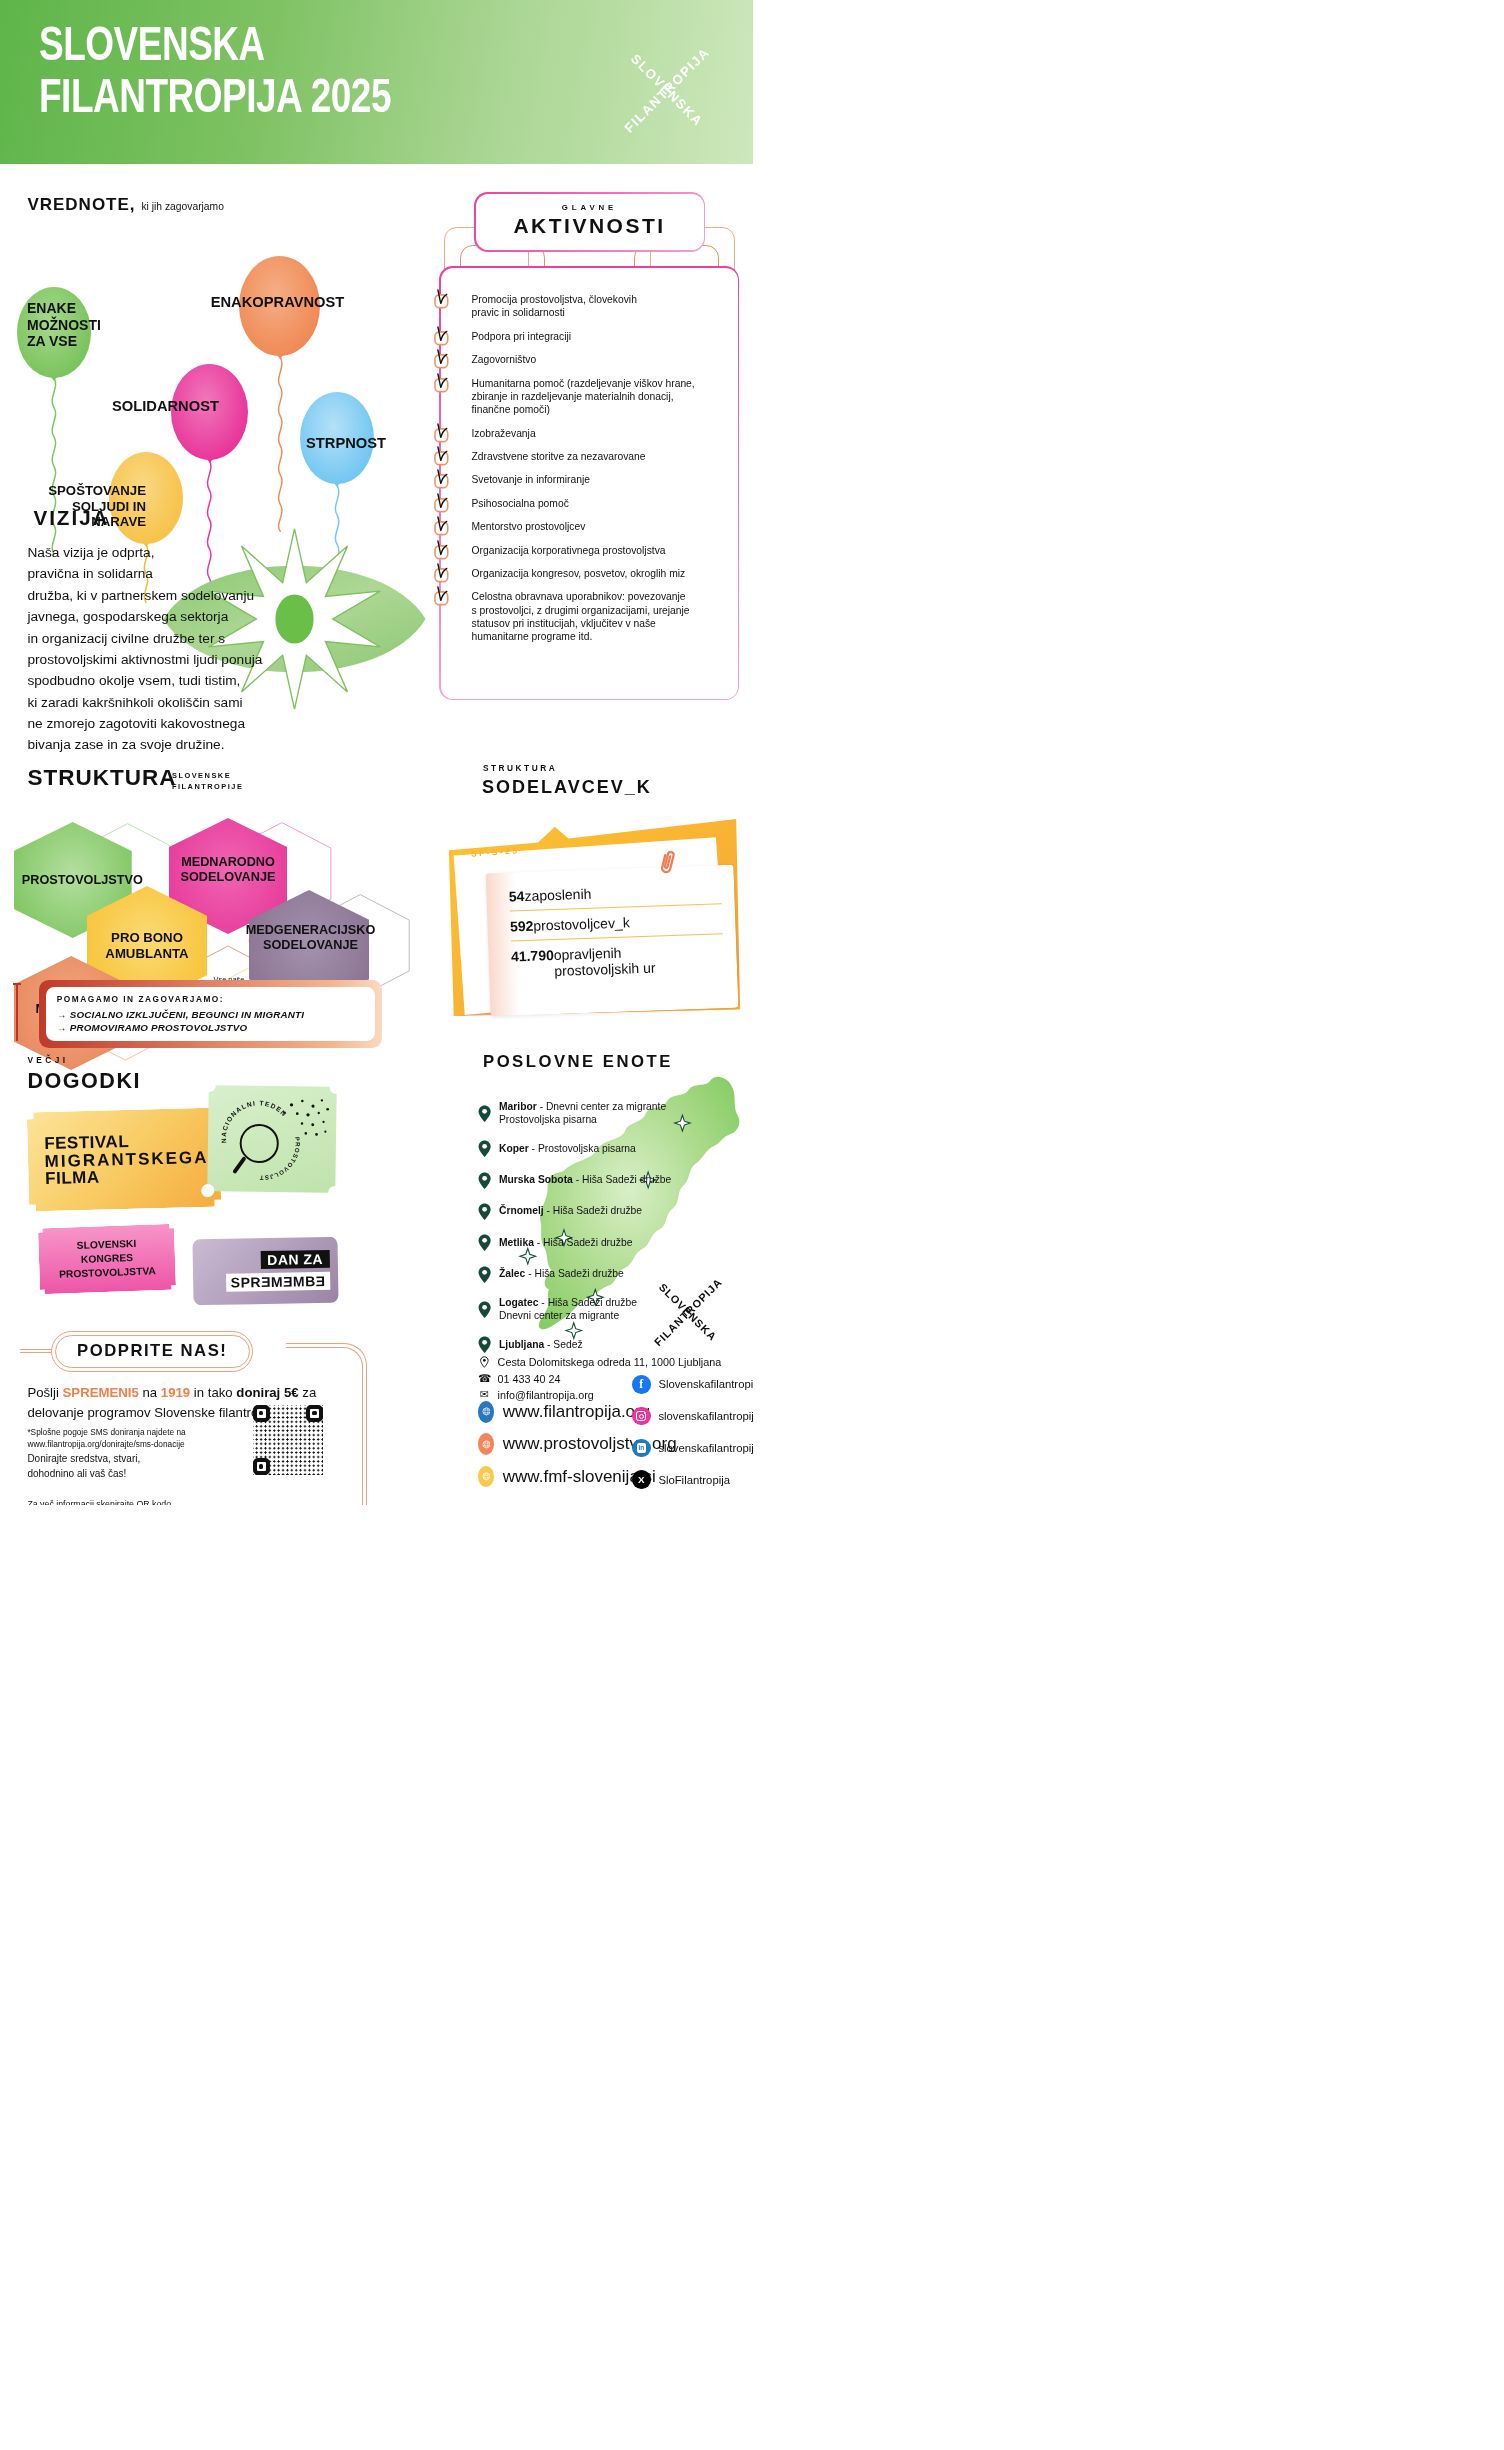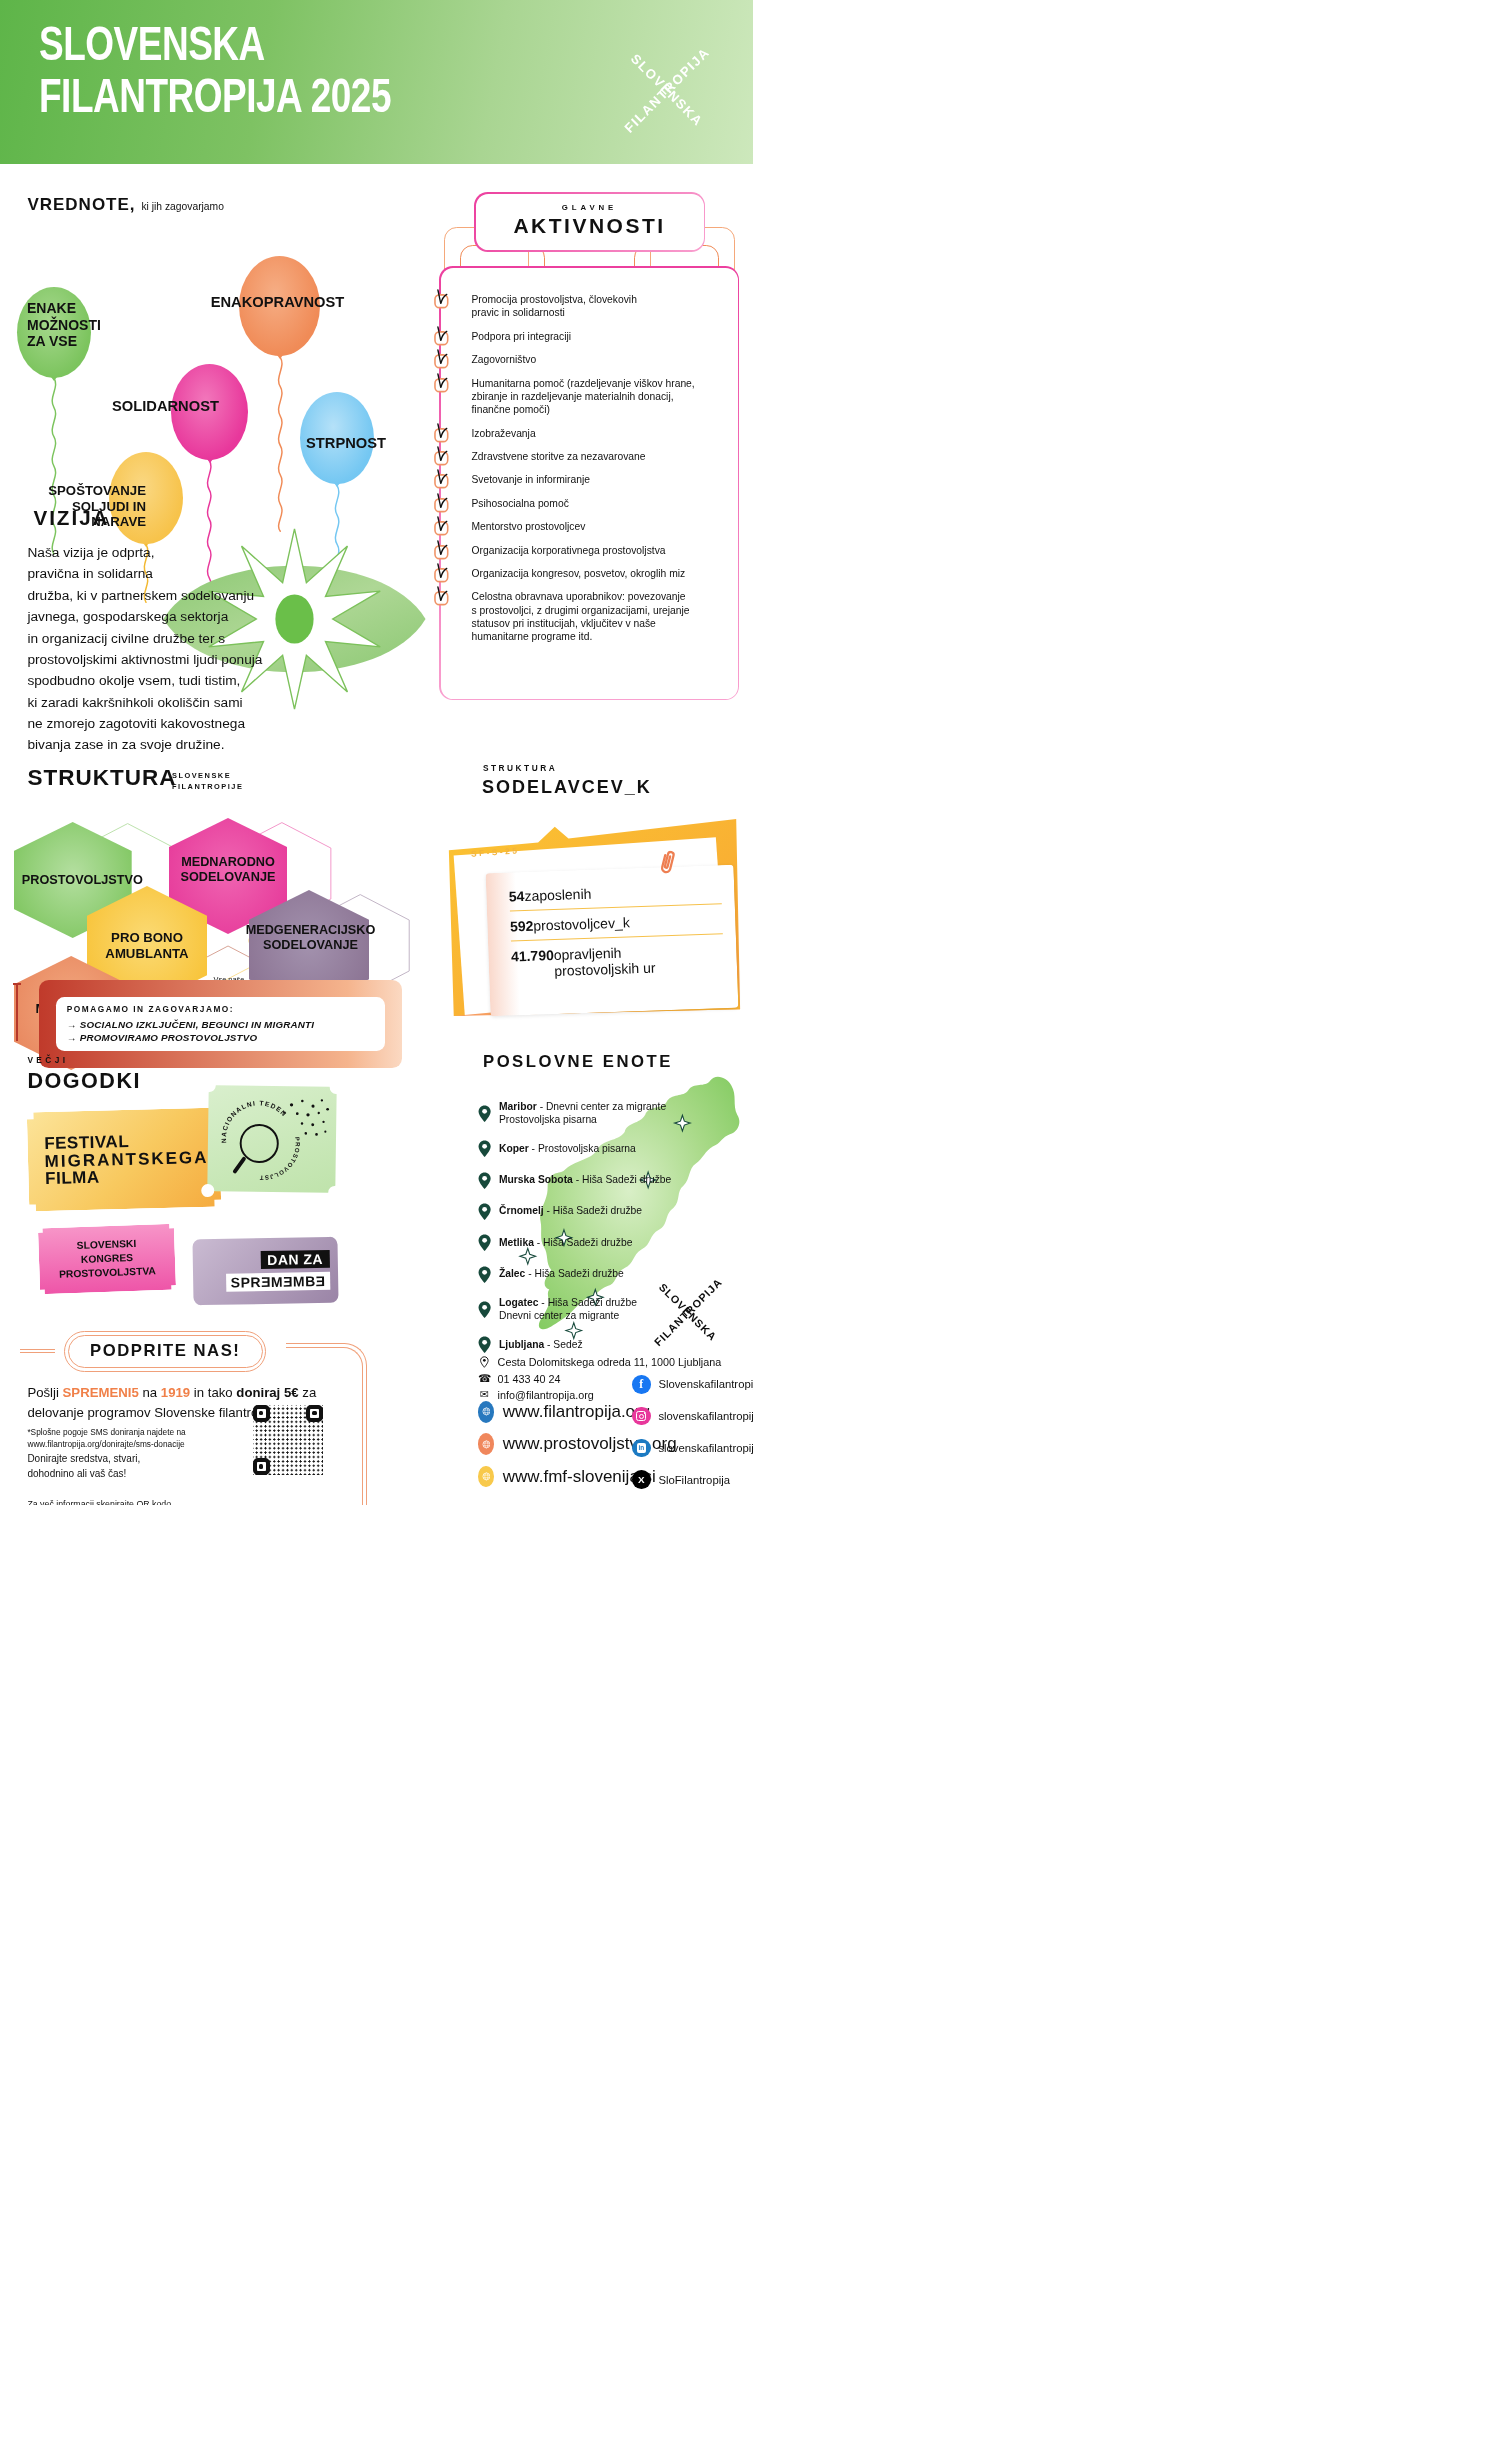--- a/index.html
+++ b/index.html
@@ -61,21 +61,21 @@
   .hlbl-1{left:8.8px;top:873px;width:147px;font-size:12.7px;}
   .hlbl-2{left:162px;top:855px;width:132px;font-size:12.7px;}
   .hlbl-3{left:92px;top:930px;width:110px;font-size:13.2px;}
   .hlbl-4{left:220px;top:923px;width:181px;font-size:12.7px;}
   .hlbl-5{left:20.6px;top:1001px;width:103px;font-size:13.2px;}
   .hex-center-note{left:192px;top:975px;width:74px;font-size:7.4px;text-align:center;line-height:1.3;font-weight:500;}
   .hex-center-label{left:158px;top:1008px;width:123px;font-size:12.7px;font-weight:800;text-align:center;line-height:1.25;}
 
   .redline{left:16px;top:983px;width:1.5px;height:58px;background:#b5372a;}
   .redline::before{content:'';position:absolute;top:0;left:-3.4px;width:8.3px;height:1.5px;background:#b5372a;}
-  .pomagamo-wrap{left:39px;top:980px;width:329px;border-radius:9.8px;padding:17px;
+  .pomagamo-wrap{left:39px;top:980px;width:329px;border-radius:9.8px;padding:7px;
     background:linear-gradient(90deg,#c03a2b,#f5b48d 85%,#fbd9c2);}
   .pomagamo{background:#fff;border-radius:8.3px;padding:6.9px 10.8px 7.8px 10.8px;}
   .pomagamo-title{font-size:8.3px;font-weight:800;letter-spacing:1.5px;margin-bottom:4.9px;}
   .pomagamo-item{font-size:9.8px;font-weight:800;letter-spacing:0.2px;margin-top:2.5px;font-style:italic;}
 
   
   .dogodki-kicker{left:27.4px;top:1055px;font-size:8.3px;font-weight:600;letter-spacing:3.4px;}
   .dogodki-title{left:27.4px;top:1068px;font-size:21.6px;font-weight:900;letter-spacing:1.5px;}
   .ticket-notch{clip-path:polygon(0 7%,3.5% 7%,3.5% 0,96.5% 0,96.5% 7%,100% 7%,100% 93%,96.5% 93%,96.5% 100%,3.5% 100%,3.5% 93%,0 93%);}
   .t-festival{left:28px;top:1110px;width:192px;height:99px;transform:rotate(-1.5deg);
@@ -95,21 +95,21 @@
     display:flex;flex-direction:column;align-items:flex-end;justify-content:center;gap:3.4px;padding-right:7.8px;box-sizing:border-box;}
   .t-dan .bar1{background:#111;color:#fff;font-size:14px;font-weight:900;padding:1px 6.9px;letter-spacing:0.5px;}
   .t-dan .bar2{background:#fff;color:#111;font-size:14px;font-weight:900;padding:1px 4.9px;letter-spacing:0.5px;}
 
   
   .pill-line{height:1px;background:#f0a07a;}
   .pl1{left:19.6px;top:1349px;width:35px;} .pl2{left:19.6px;top:1352px;width:35px;}
   .frame-r{border-top:1px solid #f0a07a;border-right:1px solid #f0a07a;border-top-right-radius:22.5px;}
   .fr1{left:286px;top:1343px;width:80px;height:162px;}
   .fr2{left:286px;top:1347px;width:76px;height:158px;border-top-right-radius:19.6px;}
-  .pill-outer{left:64px;top:1331px;border:1px solid #f0a07a;border-radius:29px;padding:2.5px;background:#fff;}
+  .pill-outer{left:51px;top:1331px;border:1px solid #f0a07a;border-radius:29px;padding:2.5px;background:#fff;}
   .pill-inner{border:1px solid #f0a07a;border-radius:25.5px;padding:5.9px 21.6px;}
   .pill-inner .t{font-size:16.7px;font-weight:900;letter-spacing:1.5px;}
   .sms{left:27.4px;top:1383px;width:289px;font-size:13.2px;line-height:1.55;font-weight:500;}
   .sms .hl{color:#f08049;font-weight:800;}
   .sms .b{font-weight:800;}
   .sms-note{left:27.4px;top:1427px;font-size:8.3px;line-height:1.4;font-weight:500;}
   .donate{left:27.4px;top:1451px;font-size:10px;font-weight:500;line-height:1.5;}
   .info{left:27.4px;top:1498px;font-size:8.8px;line-height:1.5;font-weight:500;}
   .qr{left:253px;top:1405px;width:70px;height:70px;background-color:#fff;
     background-image:radial-gradient(#111 33%,transparent 36%);background-size:4.4px 4.4px;background-position:1.5px 1.5px;}

